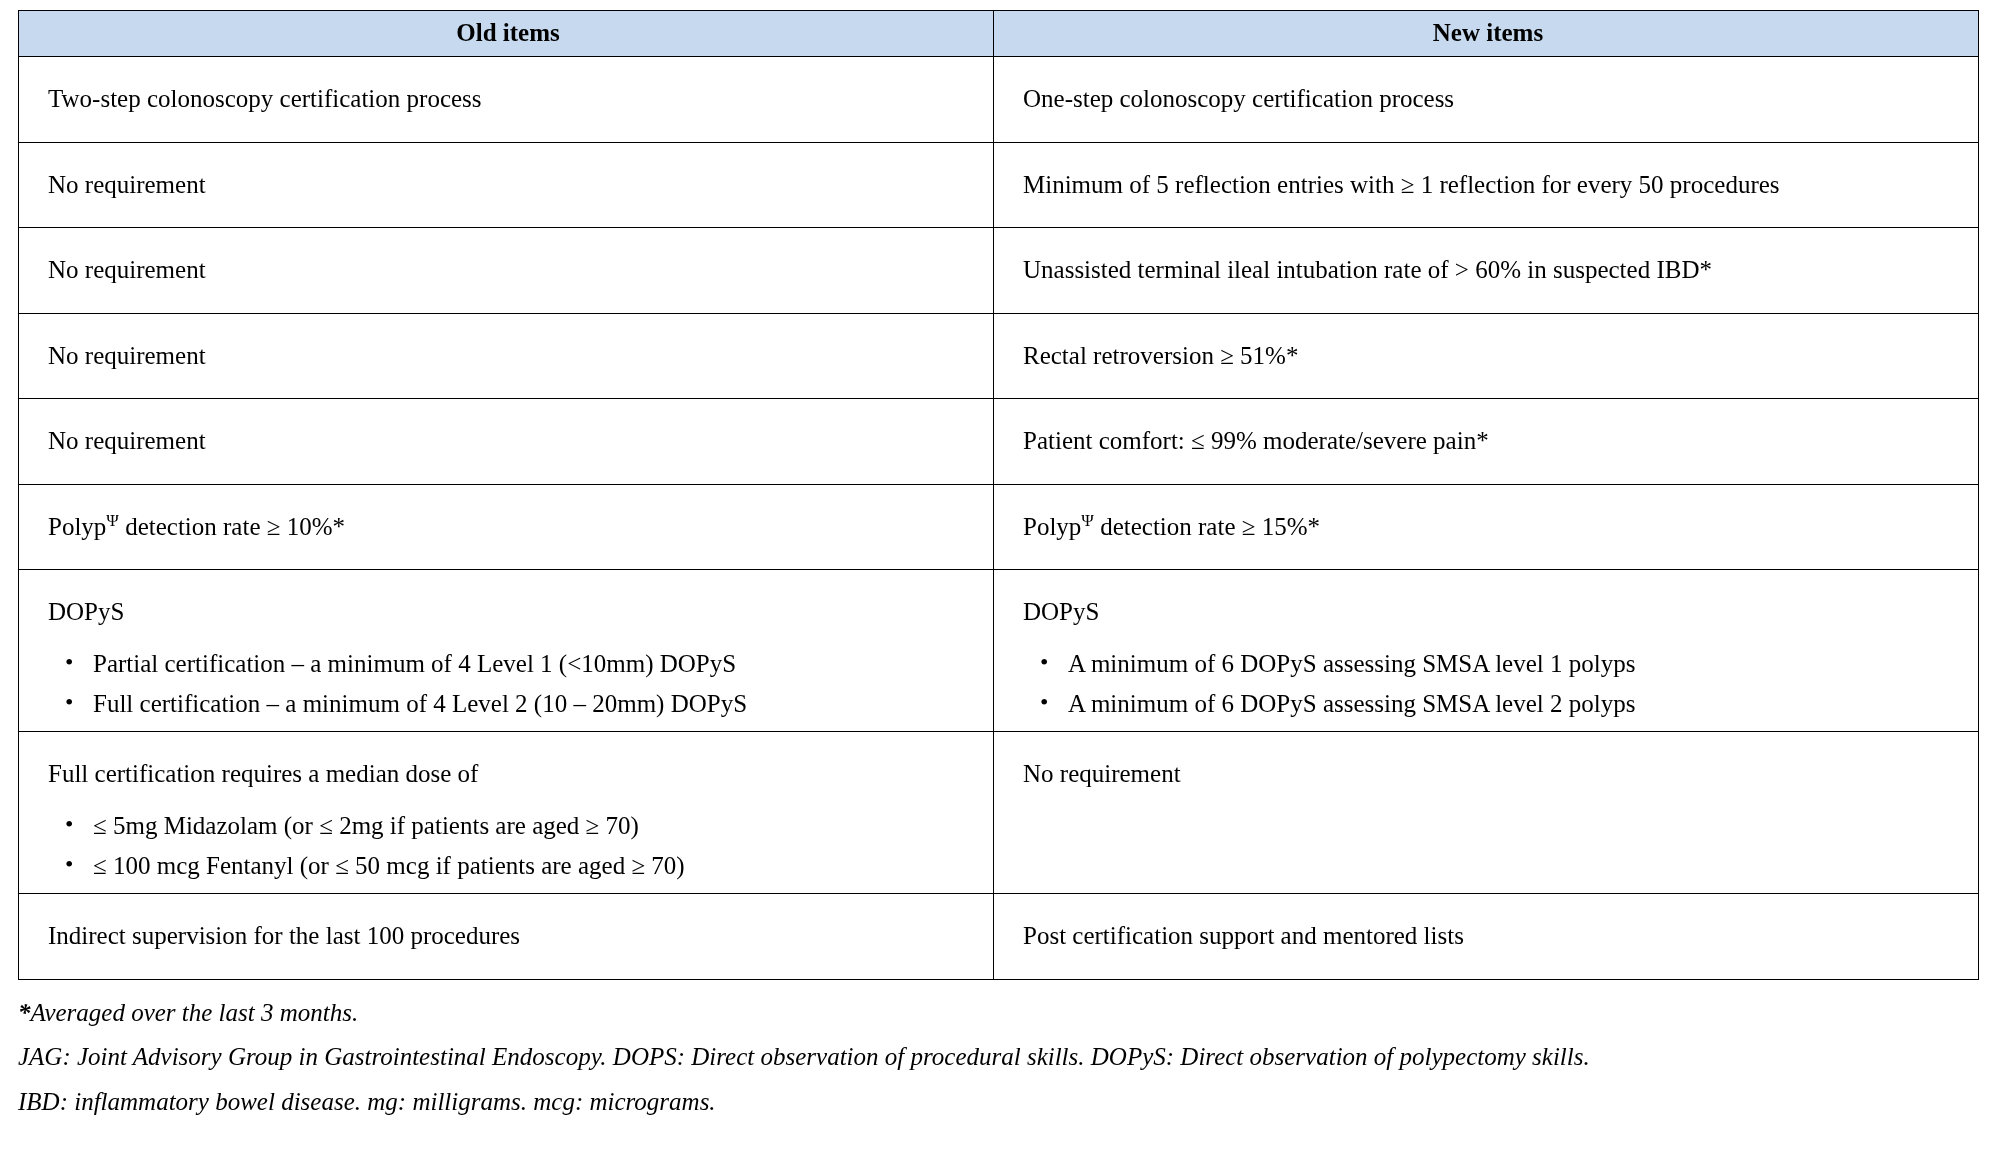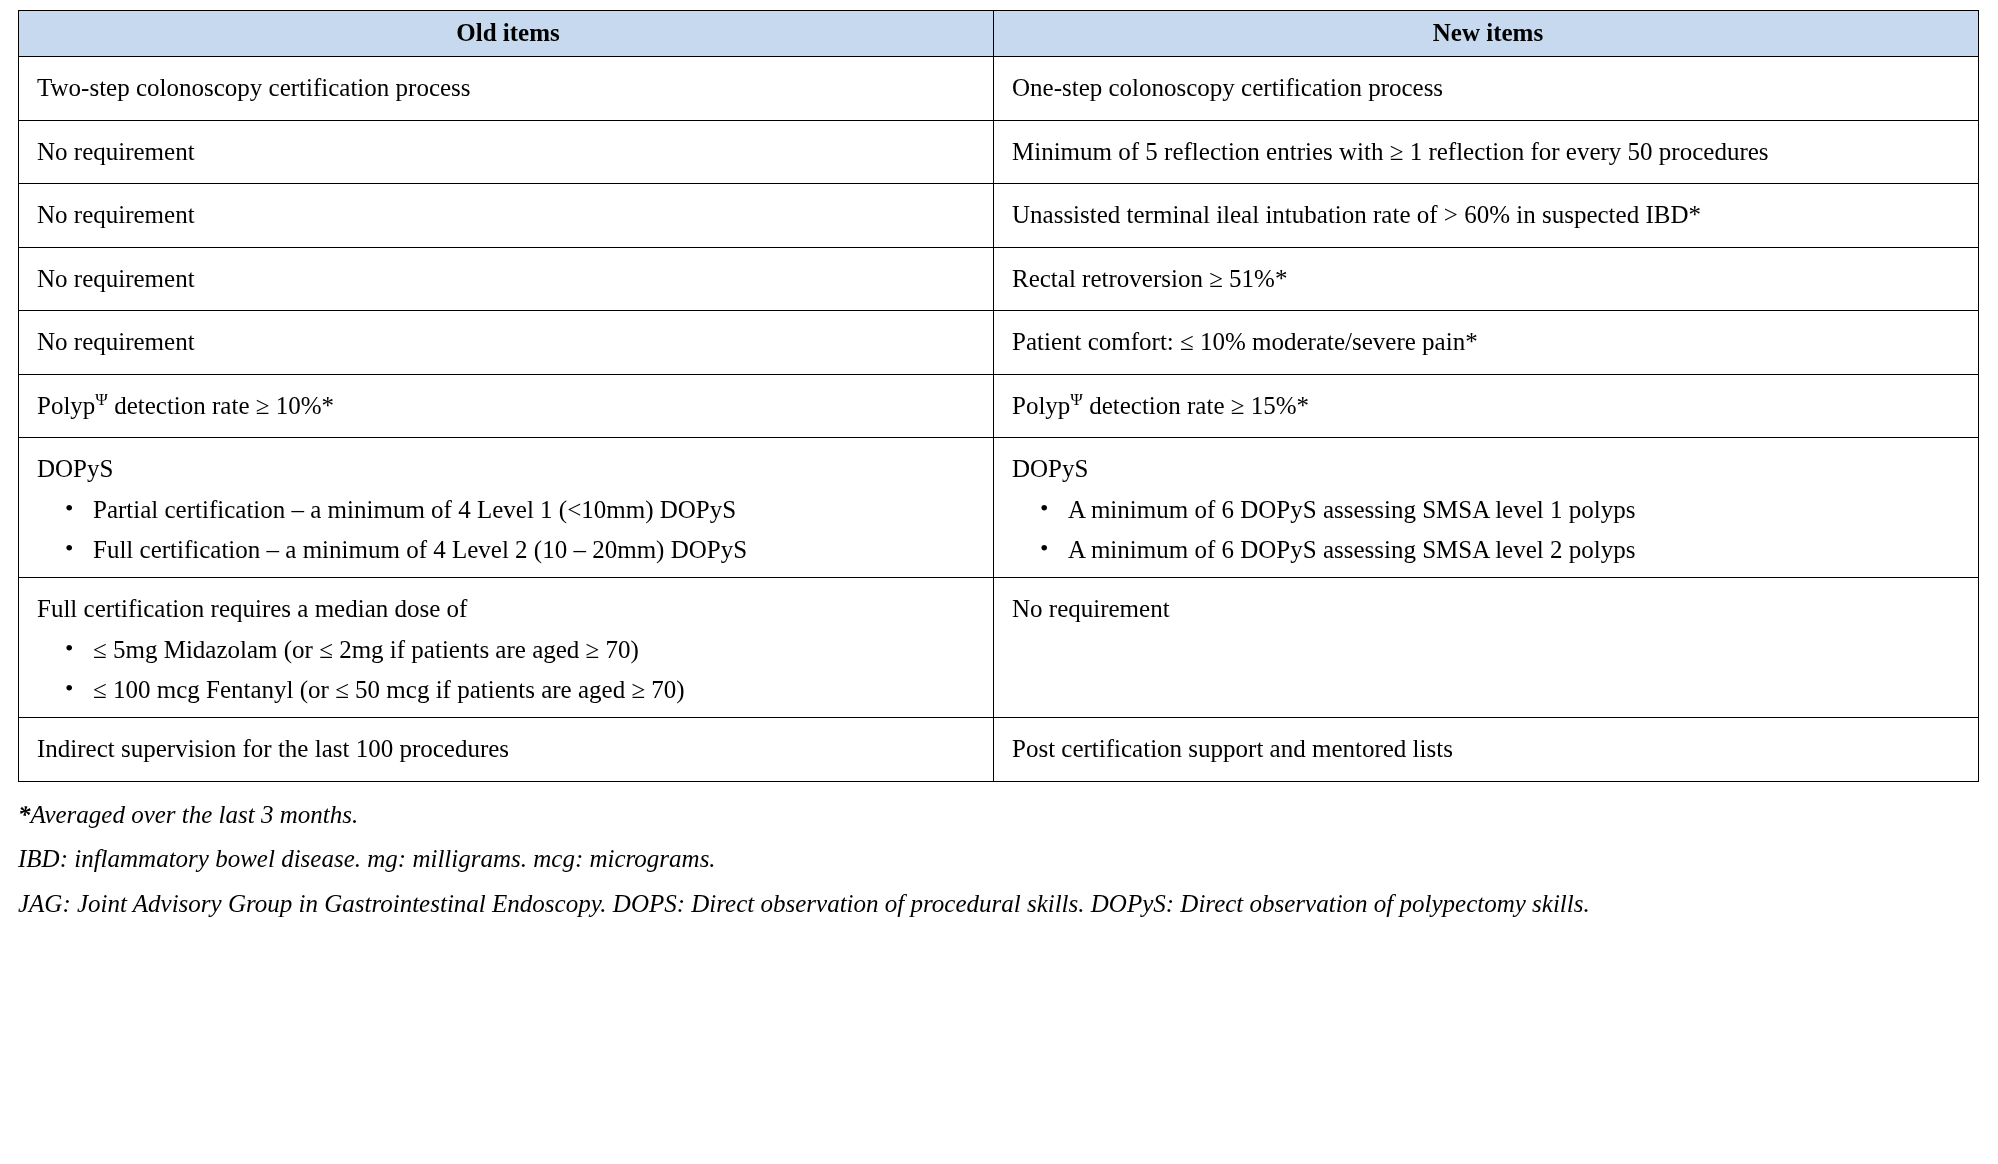--- a/index.html
+++ b/index.html
@@ -35,21 +35,21 @@
     font-family: "Liberation Serif", serif;
   }
   table.comparison td {
     border: 1.5px solid #000000;
     vertical-align: top;
     padding: 7px 10px 8px 12px;
     font-size: 25px;
     line-height: 1.42;
   }
   .cell-lead {
-    margin: 6px;
+    margin: 17px;
   }
   ul.bullets {
     margin: 6px 0 2px 0;
     padding-left: 62px;
     list-style: none;
   }
   ul.bullets li {
     position: relative;
     margin: 0 0 7px 0;
     line-height: 1.35;
@@ -138,21 +138,21 @@
         <td>
           <p class="cell-lead">Rectal retroversion ≥ 51%*</p>
         </td>
       </tr>
 
       <tr>
         <td>
           <p class="cell-lead">No requirement</p>
         </td>
         <td>
-          <p class="cell-lead">Patient comfort: ≤ 10% moderate/severe pain*</p>
+          <p class="cell-lead">Patient comfort: ≤ 99% moderate/severe pain*</p>
         </td>
       </tr>
 
 
       <tr>
         <td>
           <p class="cell-lead"><span>Polyp</span><sup class="psi">Ψ</sup><span> detection rate ≥ 10%*</span></p>
         </td>
         <td>
           <p class="cell-lead"><span>Polyp</span><sup class="psi">Ψ</sup><span> detection rate ≥ 15%*</span></p>
@@ -197,17 +197,17 @@
         <td>
           <p class="cell-lead">Post certification support and mentored lists</p>
         </td>
       </tr>
 
     </tbody>
   </table>
 
   <div class="footnotes">
     <div class="fn-star"><span>*</span><span class="body">Averaged over the last 3 months.</span></div>
+    <div>JAG: Joint Advisory Group in Gastrointestinal Endoscopy. DOPS: Direct observation of procedural skills. DOPyS: Direct observation of polypectomy skills.</div>
     <div>IBD: inflammatory bowel disease. mg: milligrams. mcg: micrograms.</div>
-    <div>JAG: Joint Advisory Group in Gastrointestinal Endoscopy. DOPS: Direct observation of procedural skills. DOPyS: Direct observation of polypectomy skills.</div>
   </div>
 
 </div>
 
 </body></html>

